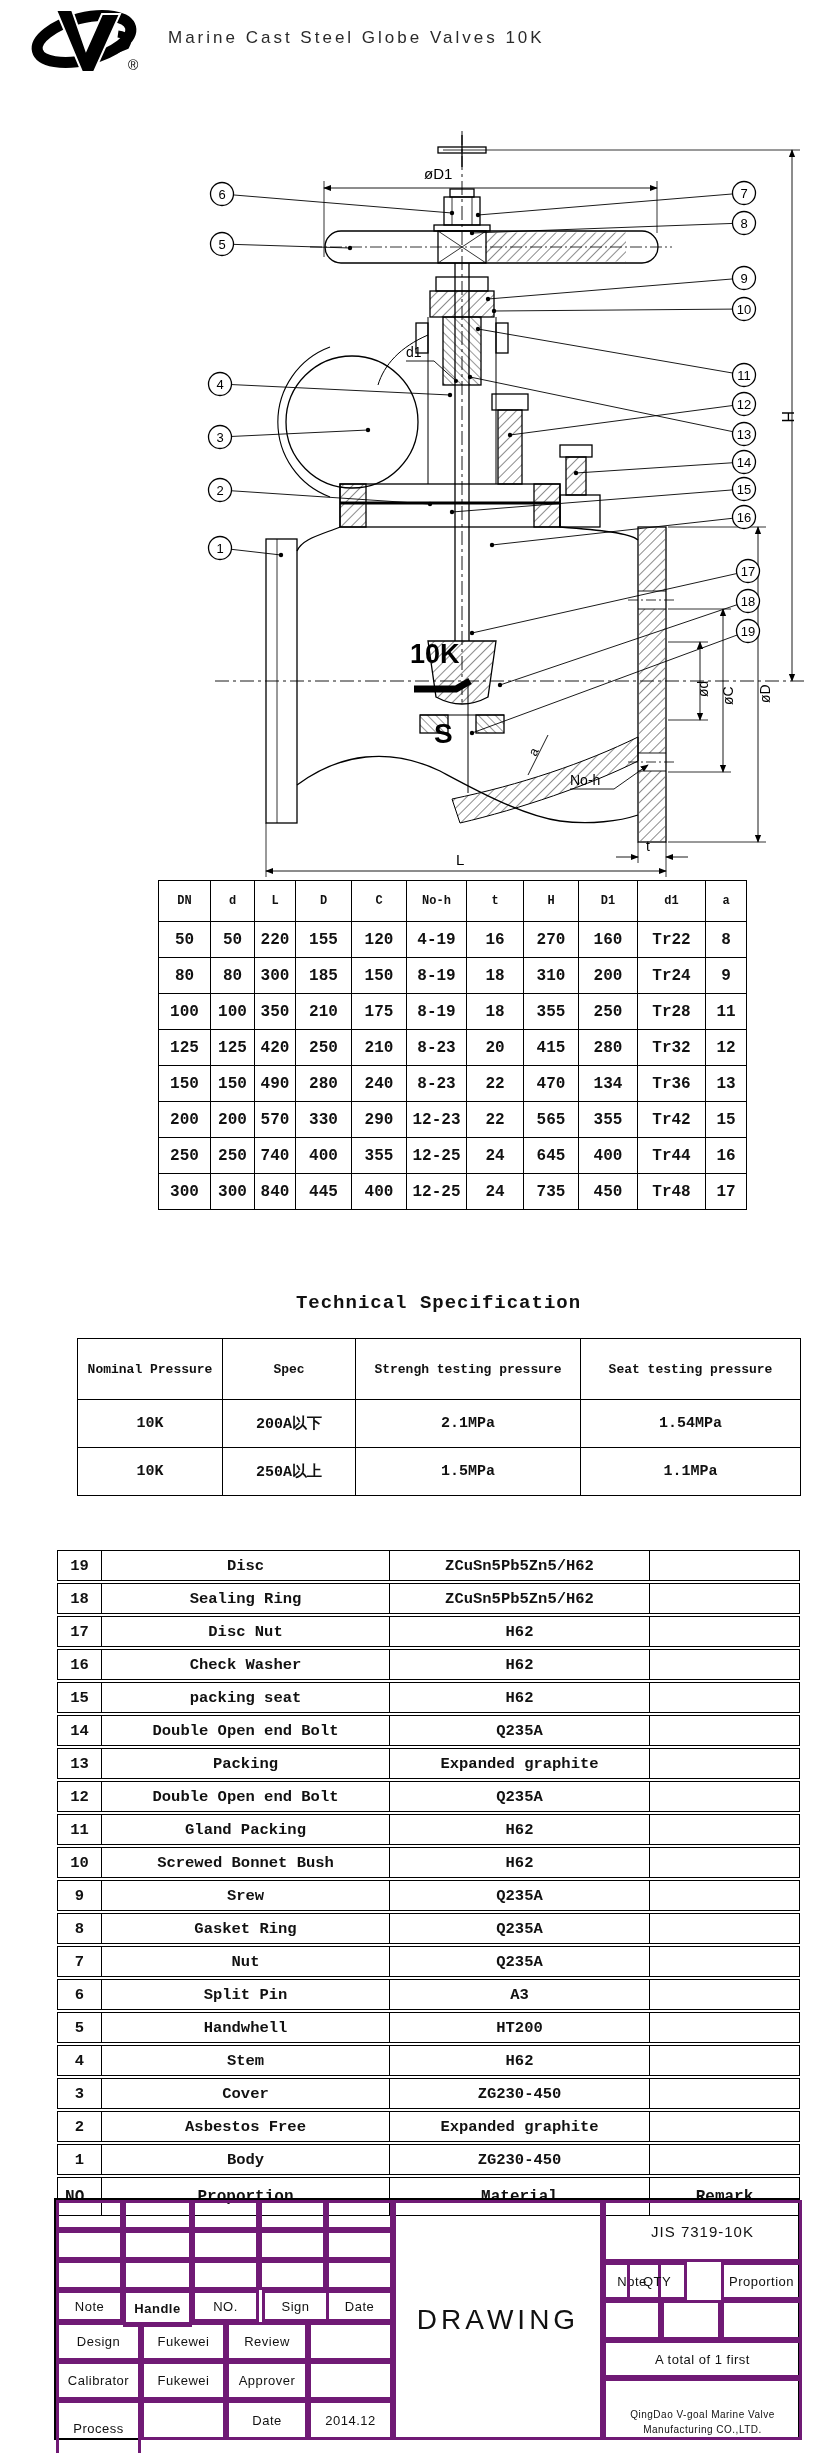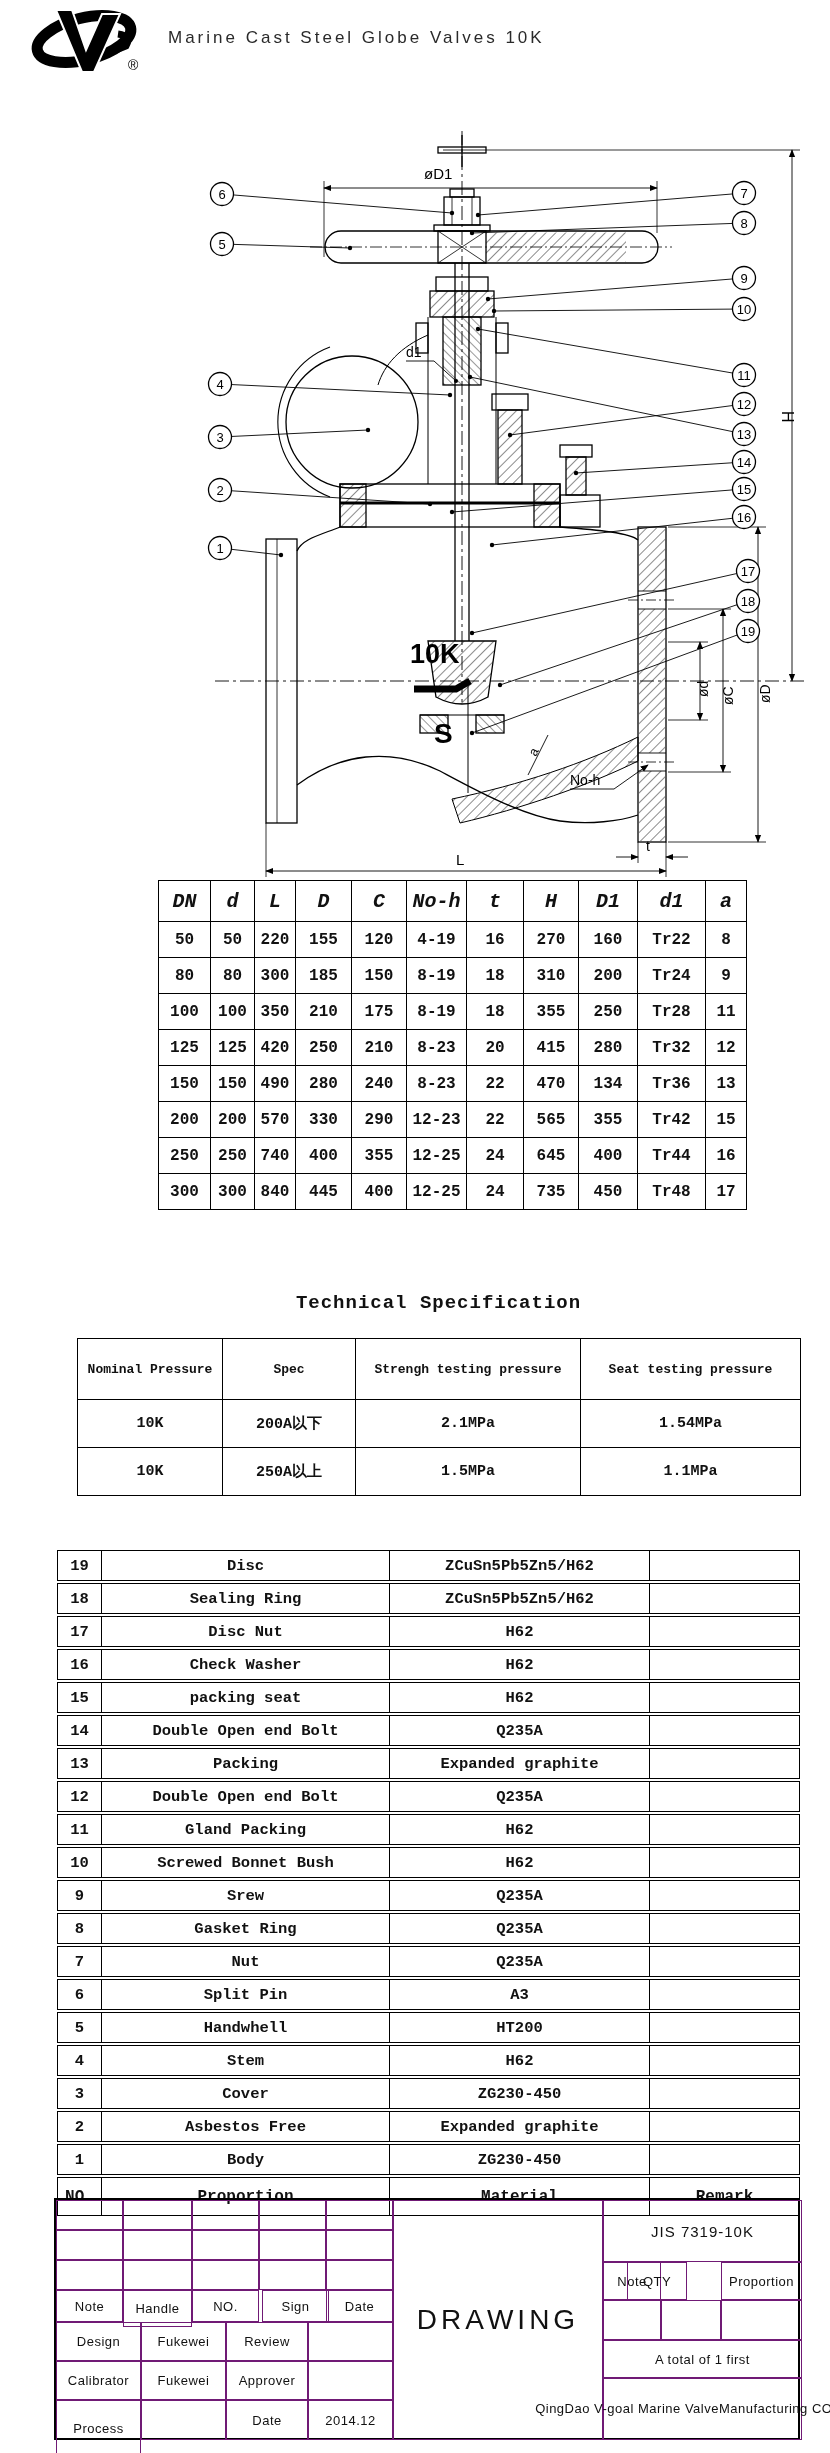--- a/index.html
+++ b/index.html
@@ -5,43 +5,43 @@
   html,body{margin:0;padding:0;background:#fff;}
   .page{position:relative;width:830px;height:2453px;background:#ffffff;overflow:hidden;
         font-family:"Liberation Sans",sans-serif;color:#111;}
   .abs{position:absolute;}
   
   .doc-title{position:absolute;left:168px;top:28px;font-size:17px;letter-spacing:3px;color:#2a2a2a;}
   
   table.dn{border-collapse:collapse;table-layout:fixed;width:588px;
            font-family:"Liberation Mono",monospace;font-weight:bold;font-size:16px;}
   table.dn th,table.dn td{border:1.6px solid #000;text-align:center;padding:0;height:35px;}
-  table.dn th{height:40px;font-size:20px;font-style:italic;}
+  table.dn th{height:40px;font-size:12px;}
   
   .spec-title{position:absolute;left:77px;top:1292px;width:723px;text-align:center;
               font-family:"Liberation Mono",monospace;font-weight:bold;font-size:19px;letter-spacing:1px;}
   table.spec{border-collapse:collapse;table-layout:fixed;width:723px;
              font-family:"Liberation Mono",monospace;font-weight:bold;}
   table.spec th,table.spec td{border:1.8px solid #000;text-align:center;padding:0;}
   table.spec th{height:60px;font-size:13px;}
   table.spec td{height:47px;font-size:15px;}
   
   table.parts{border-collapse:separate;border-spacing:0 2px;table-layout:fixed;width:743px;
               font-family:"Liberation Mono",monospace;font-weight:bold;font-size:15.5px;}
   table.parts td{border-top:1.6px solid #000;border-bottom:1.6px solid #000;border-right:1.6px solid #000;
                  text-align:center;padding:0;height:29px;}
   table.parts td:first-child{border-left:1.6px solid #000;}
   table.parts tfoot td{height:37px;font-size:16px;}
   
   .tb{position:absolute;left:54px;top:2198px;width:746px;height:242px;border:2px solid #000;box-sizing:border-box;}
-  .tb-cell{position:absolute;border:1px solid #701a75;box-sizing:border-box;display:flex;
+  .tb-cell{position:absolute;border:3px solid #701a75;box-sizing:border-box;display:flex;
            align-items:center;justify-content:center;font-size:13px;letter-spacing:.5px;white-space:nowrap;}
   .tb-drawing{font-size:28px;letter-spacing:4px;}
   .tb-jis{font-size:15px;letter-spacing:1px;}
-  .tb-company{flex-direction:row;font-size:13px;line-height:1.5;}
+  .tb-company{flex-direction:column;font-size:10px;line-height:1.5;justify-content:flex-end;}
   svg text{font-family:"Liberation Sans",sans-serif;fill:#000;}
 </style>
 </head>
 <body>
 
 <div class="page">
 
   <svg class="abs" style="left:26px;top:6px" width="130" height="74" viewBox="0 0 130 74">
     <g fill="none" stroke="#000">
       <ellipse cx="58" cy="33" rx="48" ry="21" stroke-width="11" transform="rotate(-14 58 33)"></ellipse>
@@ -619,21 +619,21 @@
         <div class="tb-cell" style="left: 67px; top: 30px; width: 69px; height: 30px;"></div>
         <div class="tb-cell" style="left: 136px; top: 30px; width: 67px; height: 30px;"></div>
         <div class="tb-cell" style="left: 203px; top: 30px; width: 67px; height: 30px;"></div>
         <div class="tb-cell" style="left: 270px; top: 30px; width: 67px; height: 30px;"></div>
         <div class="tb-cell" style="left: 0px; top: 60px; width: 67px; height: 30px;"></div>
         <div class="tb-cell" style="left: 67px; top: 60px; width: 69px; height: 30px;"></div>
         <div class="tb-cell" style="left: 136px; top: 60px; width: 67px; height: 30px;"></div>
         <div class="tb-cell" style="left: 203px; top: 60px; width: 67px; height: 30px;"></div>
         <div class="tb-cell" style="left: 270px; top: 60px; width: 67px; height: 30px;"></div>
         <div class="tb-cell" style="left: 0px; top: 90px; width: 67px; height: 32px;">Note</div>
-        <div class="tb-cell" style="left: 67px; top: 90px; width: 69px; height: 37px;">Handle</div>
+        <div class="tb-cell" style="left: 67px; top: 90px; width: 69px; height: 37px; font-weight: bold;">Handle</div>
         <div class="tb-cell" style="left: 136px; top: 90px; width: 67px; height: 32px;">NO.</div>
         <div class="tb-cell" style="left: 206px; top: 90px; width: 67px; height: 32px;">Sign</div>
         <div class="tb-cell" style="left: 270px; top: 90px; width: 67px; height: 32px;">Date</div>
         <div class="tb-cell" style="left: 0px; top: 122px; width: 85px; height: 39px;">Design</div>
         <div class="tb-cell" style="left: 85px; top: 122px; width: 85px; height: 39px;">Fukewei</div>
         <div class="tb-cell" style="left: 170px; top: 122px; width: 82px; height: 39px;">Review</div>
         <div class="tb-cell" style="left: 252px; top: 122px; width: 85px; height: 39px;"></div>
         <div class="tb-cell" style="left: 0px; top: 161px; width: 85px; height: 39px;">Calibrator</div>
         <div class="tb-cell" style="left: 85px; top: 161px; width: 85px; height: 39px;">Fukewei</div>
         <div class="tb-cell" style="left: 170px; top: 161px; width: 82px; height: 39px;">Approver</div>

